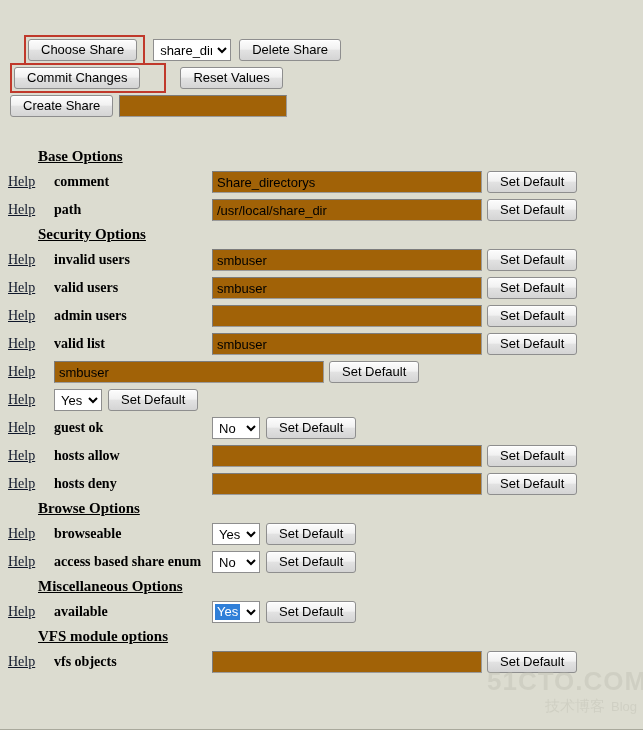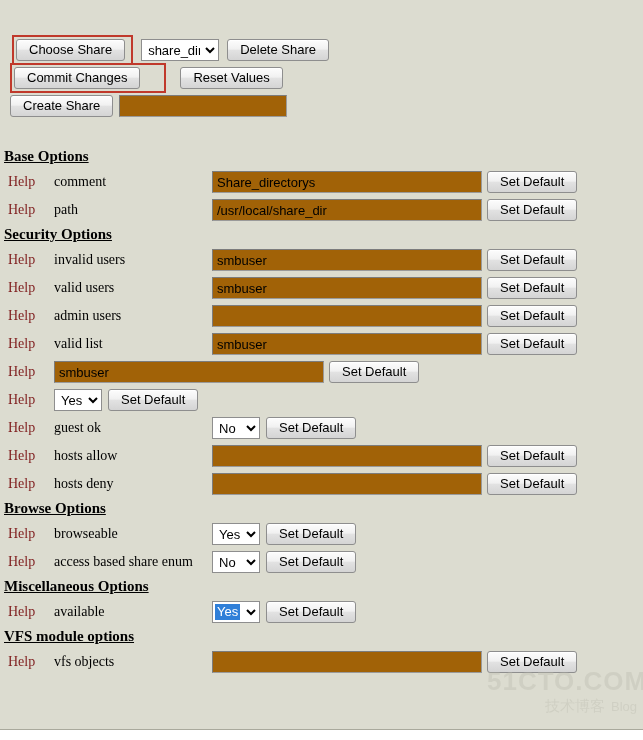--- a/index.html
+++ b/index.html
@@ -21,21 +21,21 @@
   #toolbar {
     position: absolute;
     left: 0; top: 36px;
     width: 643px;
   }
   .tb-row {
     display: flex;
     align-items: center;
     height: 28px;
   }
-  .tb-row.r1 { padding-left: 12px; }
+  .tb-row.r1 { padding-left: 24px; }
   .tb-row.r2 { padding-left: 10px; }
   .tb-row.r3 { padding-left: 10px; }
 
   
   .btn {
     font-family: "Liberation Sans", "DejaVu Sans", sans-serif;
     font-size: 13px;
     color: #000;
     background: linear-gradient(to bottom, #fdfdfd 0%, #f1f1f1 45%, #e2e2e2 52%, #d4d4d4 100%);
     border: 1px solid #8e8e8e;
@@ -107,45 +107,48 @@
   #form {
     position: absolute;
     left: 0; top: 146px;
     width: 643px;
   }
   .sec-head {
     font-family: "Liberation Serif", "DejaVu Serif", serif;
     font-size: 15px;
     font-weight: bold;
     text-decoration: underline;
-    padding-left: 4px;
+    padding-left: 16px;
     height: 22px;
     line-height: 20px;
+    margin-left: 22px;
   }
   .row {
     display: flex;
     align-items: center;
     height: 28px;
   }
   .c-help {
     width: 54px;
     padding-left: 8px;
     box-sizing: border-box;
   }
   .c-help a {
-    color: #7f1d1d;
+    color: #0f172a;
+    text-decoration: underline;
     font-family: "Liberation Serif", "DejaVu Serif", serif;
     font-size: 14px;
     cursor: pointer;
   }
   .c-label {
     width: 158px;
     font-family: "Liberation Serif", "DejaVu Serif", serif;
     font-size: 14px;
     box-sizing: border-box;
+    font-weight: bold;
   }
   .c-field {
     flex: 1;
     display: flex;
     align-items: center;
   }
   input.val { width: 270px; }
   .setdef { margin-left: 6px; }
   input.val + .setdef { margin-left: 5px; }
 

